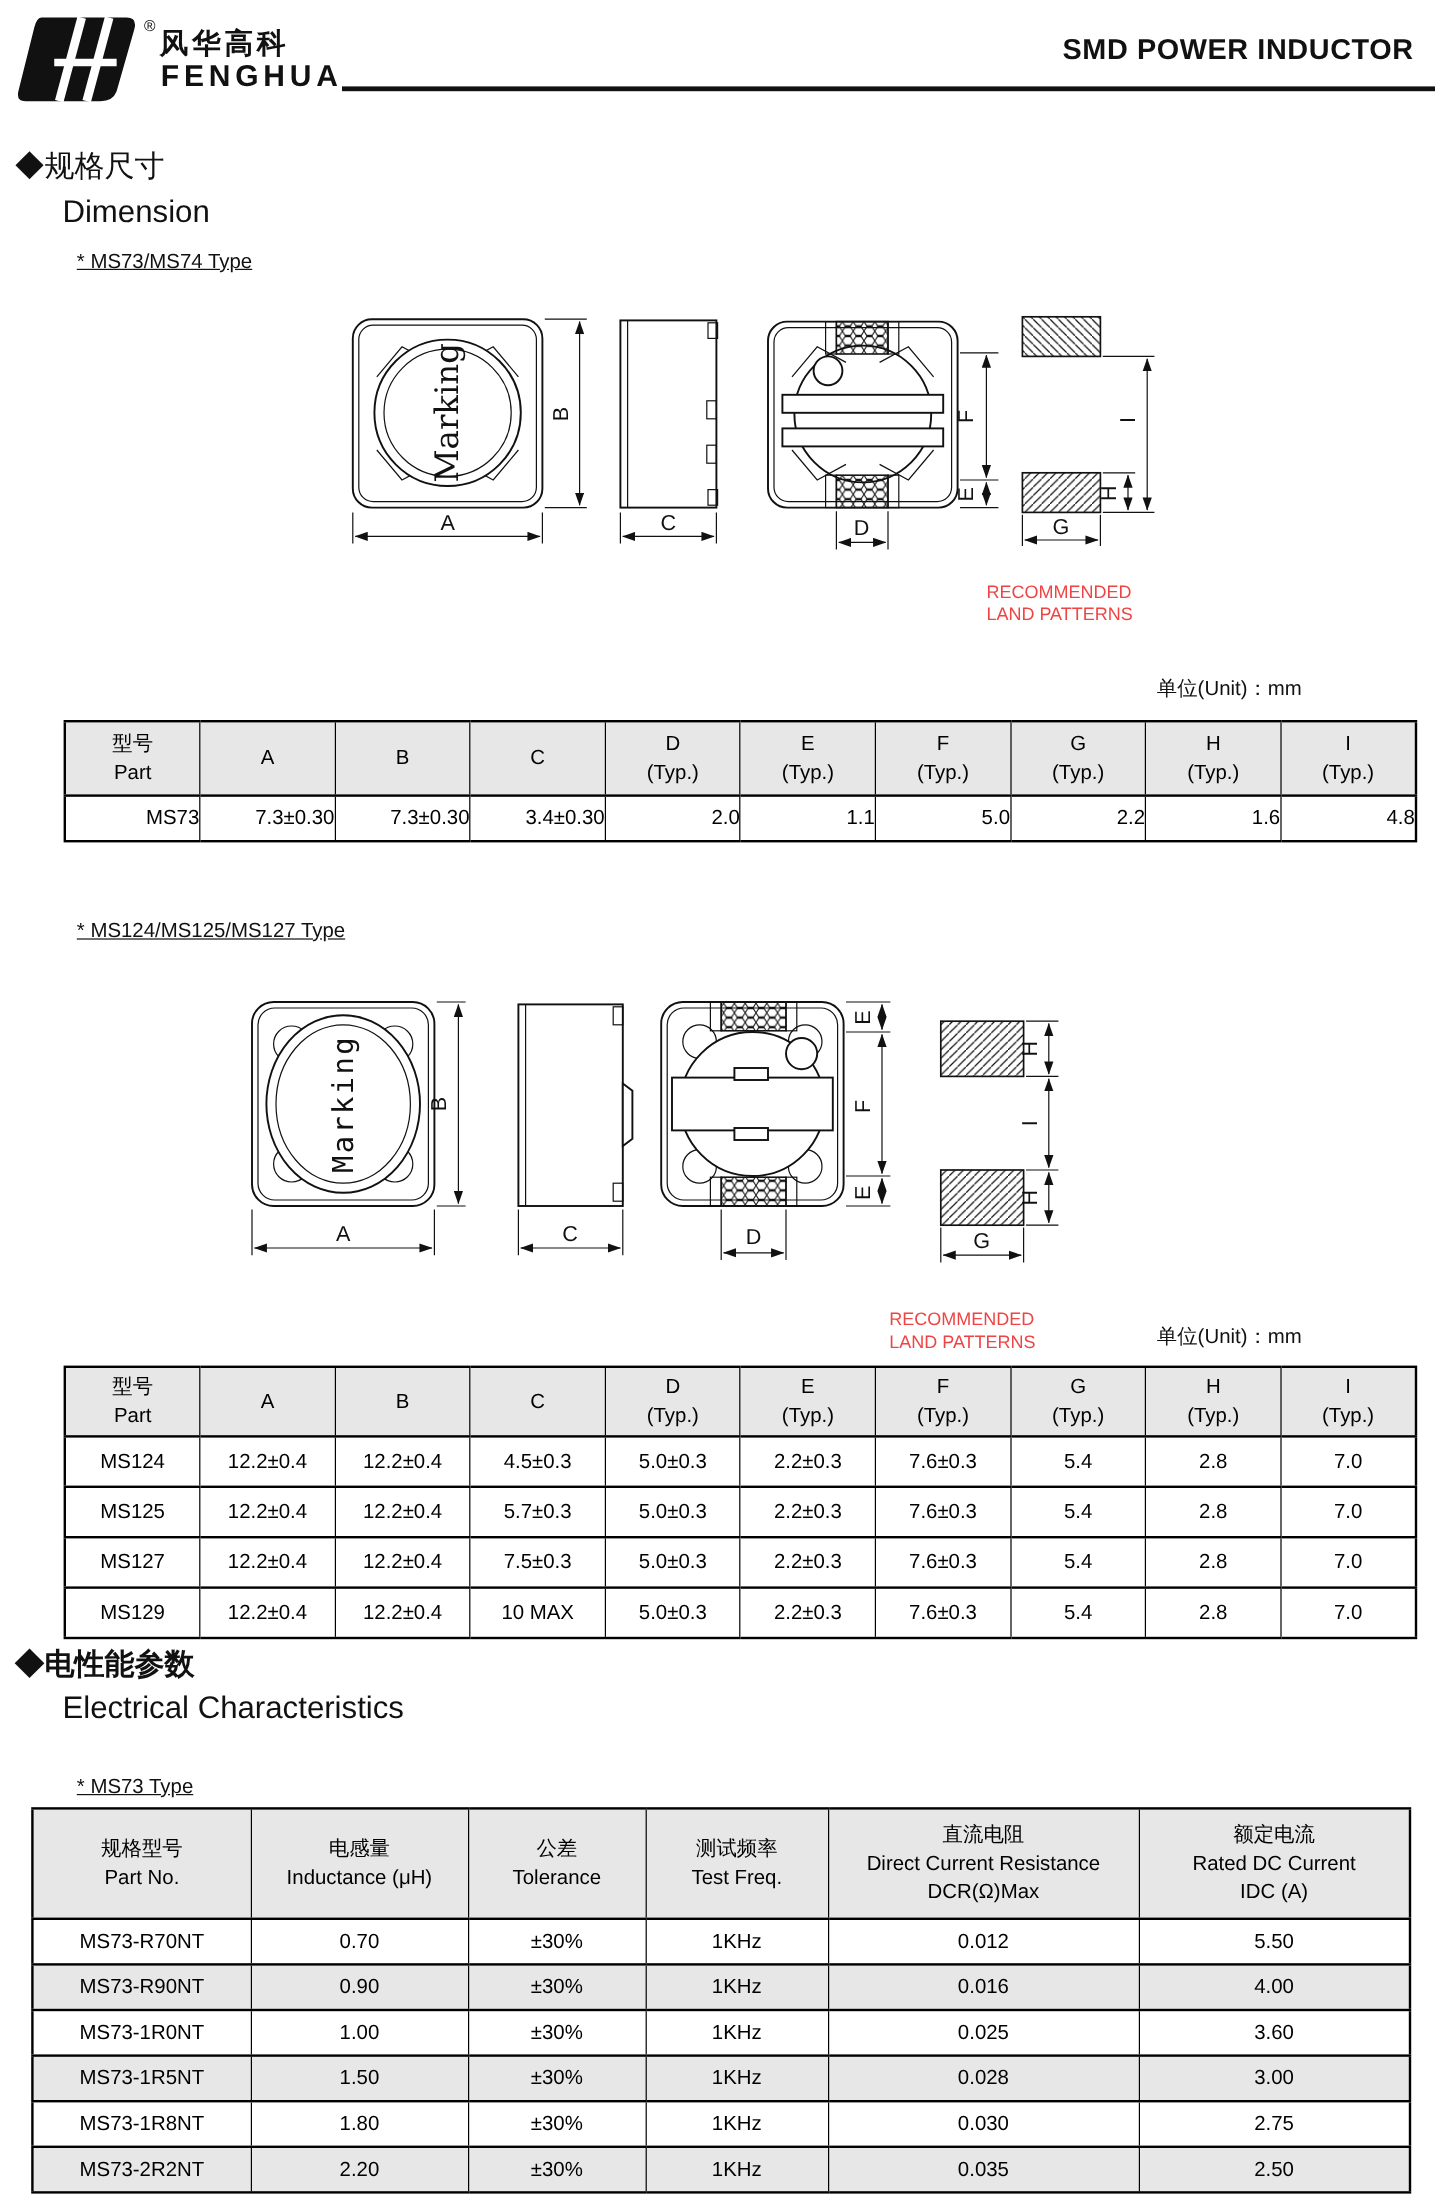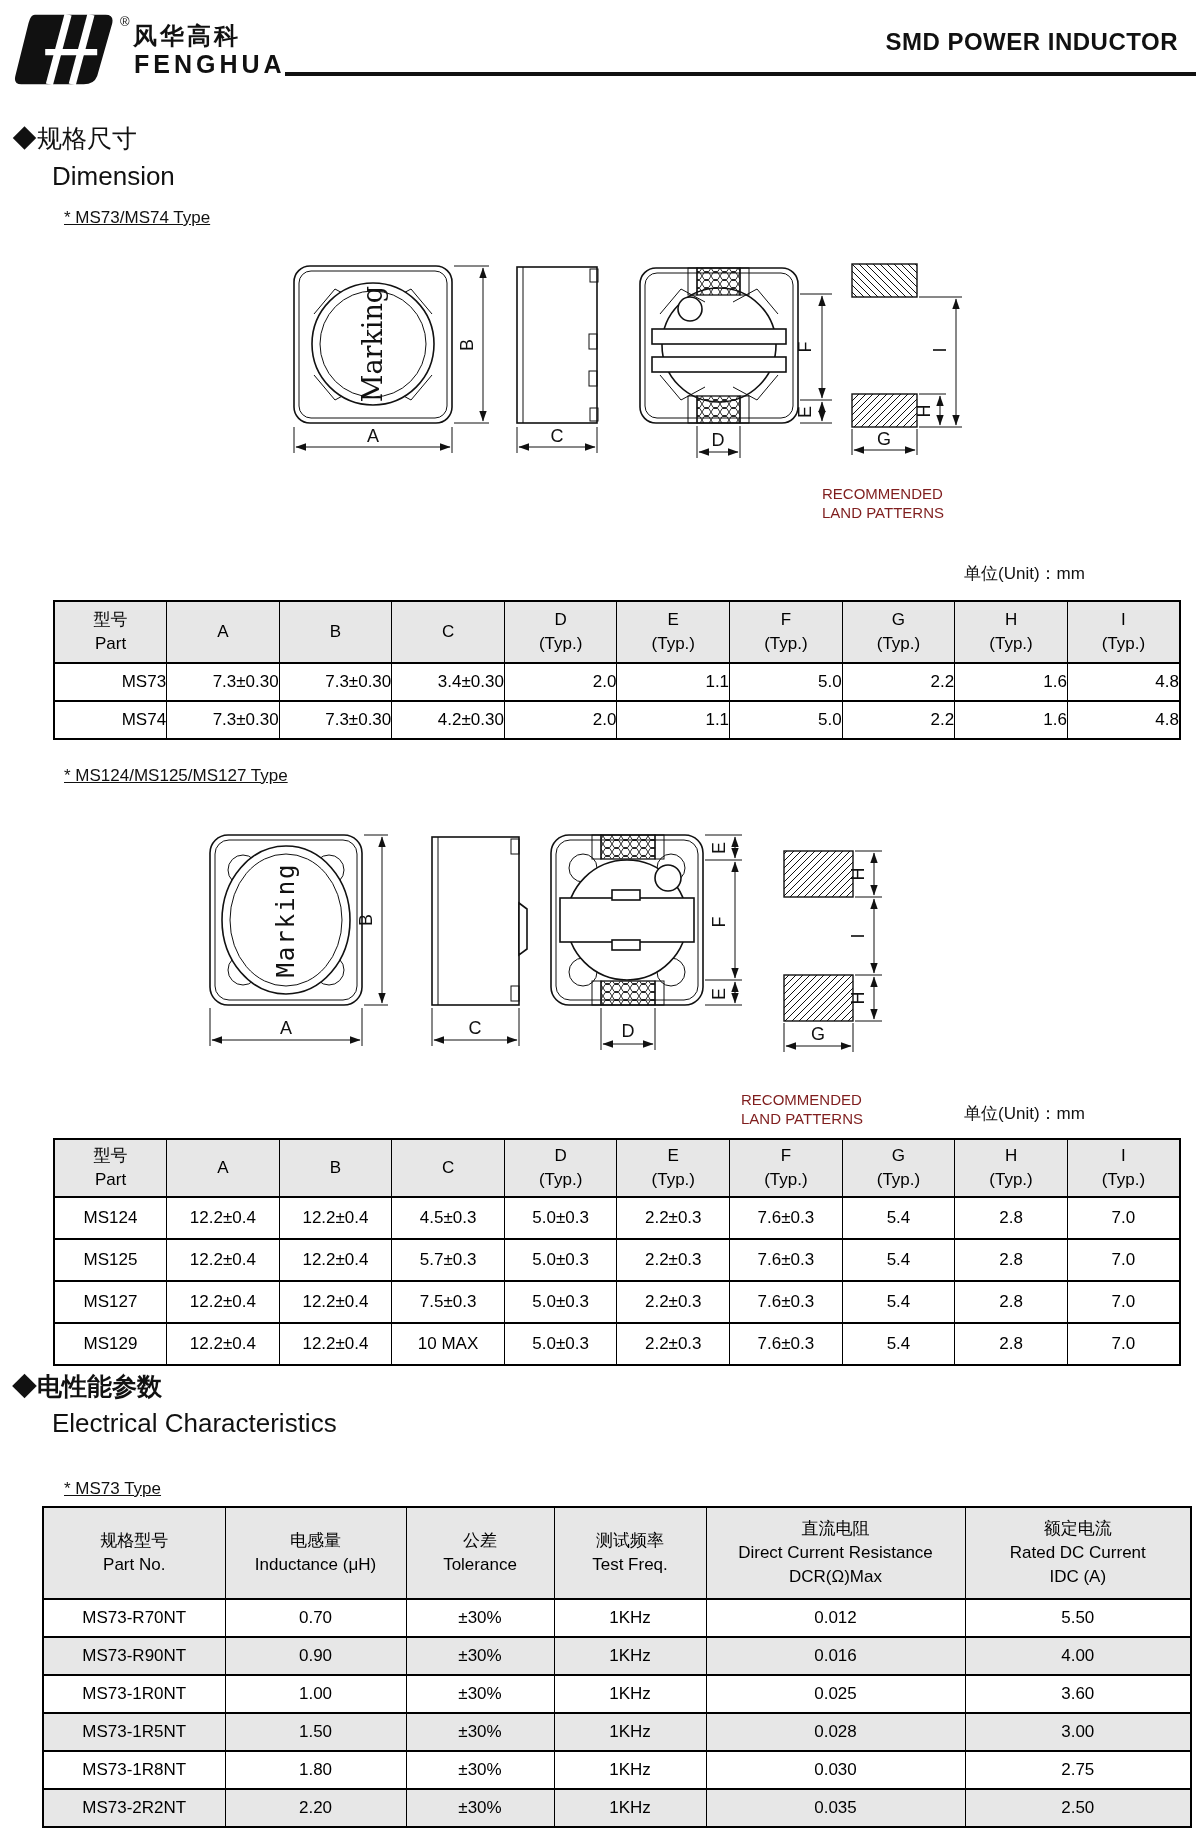--- a/index.html
+++ b/index.html
@@ -11,34 +11,34 @@
   .brand-en{font-size:25px;font-weight:bold;letter-spacing:4px;text-align:right;}
   .reg{font-size:13px;}
   .doc-title{font-size:24px;font-weight:bold;letter-spacing:0.5px;}
   .rule{background:#111;height:4px;}
   
   .h-cn{font-size:25px;}
   .h-cn.bold{font-weight:bold;}
   .h-en{font-size:26px;margin-left:16px;}
   .h-type{font-size:17px;text-decoration:underline;}
   .unit{font-size:17px;}
-  .landnote{font-size:15px;line-height:19px;color:#7f1d1d;}
+  .landnote{font-size:15px;line-height:19px;color:#ef4444;}
   
   table{border-collapse:collapse;table-layout:fixed;position:absolute;background:#fff;border:2px solid #000;}
   th,td{border:1px solid #000;border-top-width:2px;border-bottom-width:2px;
         text-align:center;vertical-align:middle;padding:0;font-size:17px;color:#000;}
   th{background:#e7e7e7;font-weight:normal;}
   th div{line-height:1.4;}
   .t1{left:53px;top:600px;width:1128px;}
   .t1 th{height:60px;}
   .t1 td{height:36px;text-align:right;}
   .t2{left:53px;top:1138px;width:1128px;}
   .t2 th{height:56px;}
   .t2 td{height:40px;}
-  .t3{left:42px;top:1506px;width:1148px;}
+  .t3{left:26px;top:1506px;width:1148px;}
   .t3 th{height:90px;}
   .t3 td{height:36px;}
   .t3 tbody tr:nth-child(even) td{background:#e7e7e7;}
   
   .o{fill:none;stroke:#111;stroke-width:1.6;}
   .ow{fill:#fff;stroke:#111;stroke-width:1.6;}
   .t{fill:none;stroke:#111;stroke-width:1;}
   .d{stroke:#111;stroke-width:1;fill:none;}
   .dl{font-family:"Liberation Sans",sans-serif;font-size:18px;fill:#111;}
   .mk1{font-family:"DejaVu Serif",serif;font-size:27px;fill:#111;}
@@ -203,32 +203,20 @@
             <div>(Typ.)</div>
           </th>
         </tr>
       </thead>
       <tbody>
         <tr>
           <td>MS73</td>
           <td>7.3±0.30</td>
           <td>7.3±0.30</td>
           <td>3.4±0.30</td>
-          <td>2.0</td>
-          <td>1.1</td>
-          <td>5.0</td>
-          <td>2.2</td>
-          <td>1.6</td>
-          <td>4.8</td>
-        </tr>
-        <tr>
-          <td>MS74</td>
-          <td>7.3±0.30</td>
-          <td>7.3±0.30</td>
-          <td>4.2±0.30</td>
           <td>2.0</td>
           <td>1.1</td>
           <td>5.0</td>
           <td>2.2</td>
           <td>1.6</td>
           <td>4.8</td>
         </tr>
       </tbody>
     </table>
 

